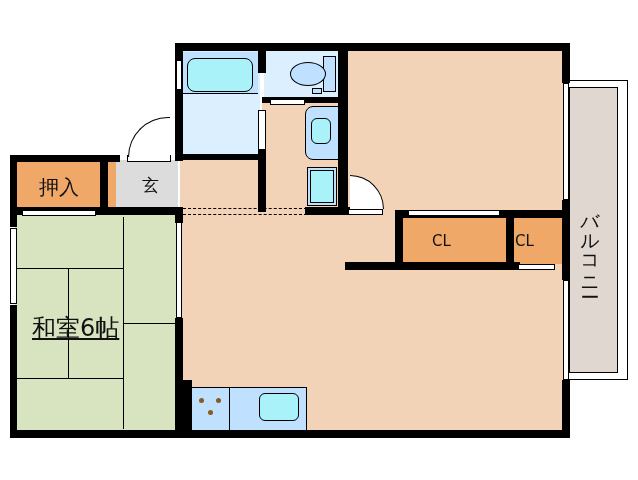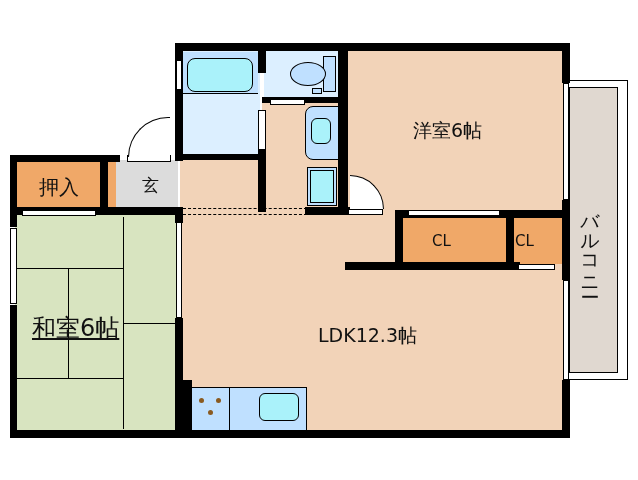--- a/index.html
+++ b/index.html
@@ -92,20 +92,18 @@
   <div class="win" style="left:127px;top:155px;width:44px;height:7px;"></div>
   <div class="abs" style="left:128px;top:117px;width:42px;height:40px;border-top:1px solid #000;border-left:1px solid #000;border-radius:40px 0 0 0;background:#fff;"></div>
   <div class="win" style="left:22px;top:210px;width:74px;height:6px;"></div>
   <div class="win" style="left:258px;top:110px;width:8px;height:40px;"></div>
   <div class="win" style="left:270px;top:99px;width:35px;height:6px;"></div>
   <div class="win" style="left:348px;top:209px;width:35px;height:6px;"></div>
   <div class="abs" style="left:350px;top:175px;width:34px;height:34px;border-top:1px solid #000;border-right:1px solid #000;border-radius:0 34px 0 0;background:#fff;"></div>
   <div class="win" style="left:408px;top:210px;width:92px;height:6px;"></div>
   <div class="win" style="left:518px;top:264px;width:37px;height:6px;"></div>
 
-  <div class="label" style="left:413px;top:118px;font-size:19px;">洋室6帖</div>
   <div class="label" style="left:32px;top:312px;font-size:24px;text-decoration:underline;">和室6帖</div>
-  <div class="label" style="left:318px;top:323px;font-size:19px;">LDK12.3帖</div>
   <div class="label" style="left:39px;top:174px;font-size:20px;">押入</div>
   <div class="label" style="left:142px;top:174px;font-size:17px;">玄</div>
   <div class="label" style="left:432px;top:232px;font-size:15px;">CL</div>
   <div class="label" style="left:515px;top:232px;font-size:15px;">CL</div>
 </div>
 
 </body></html>

